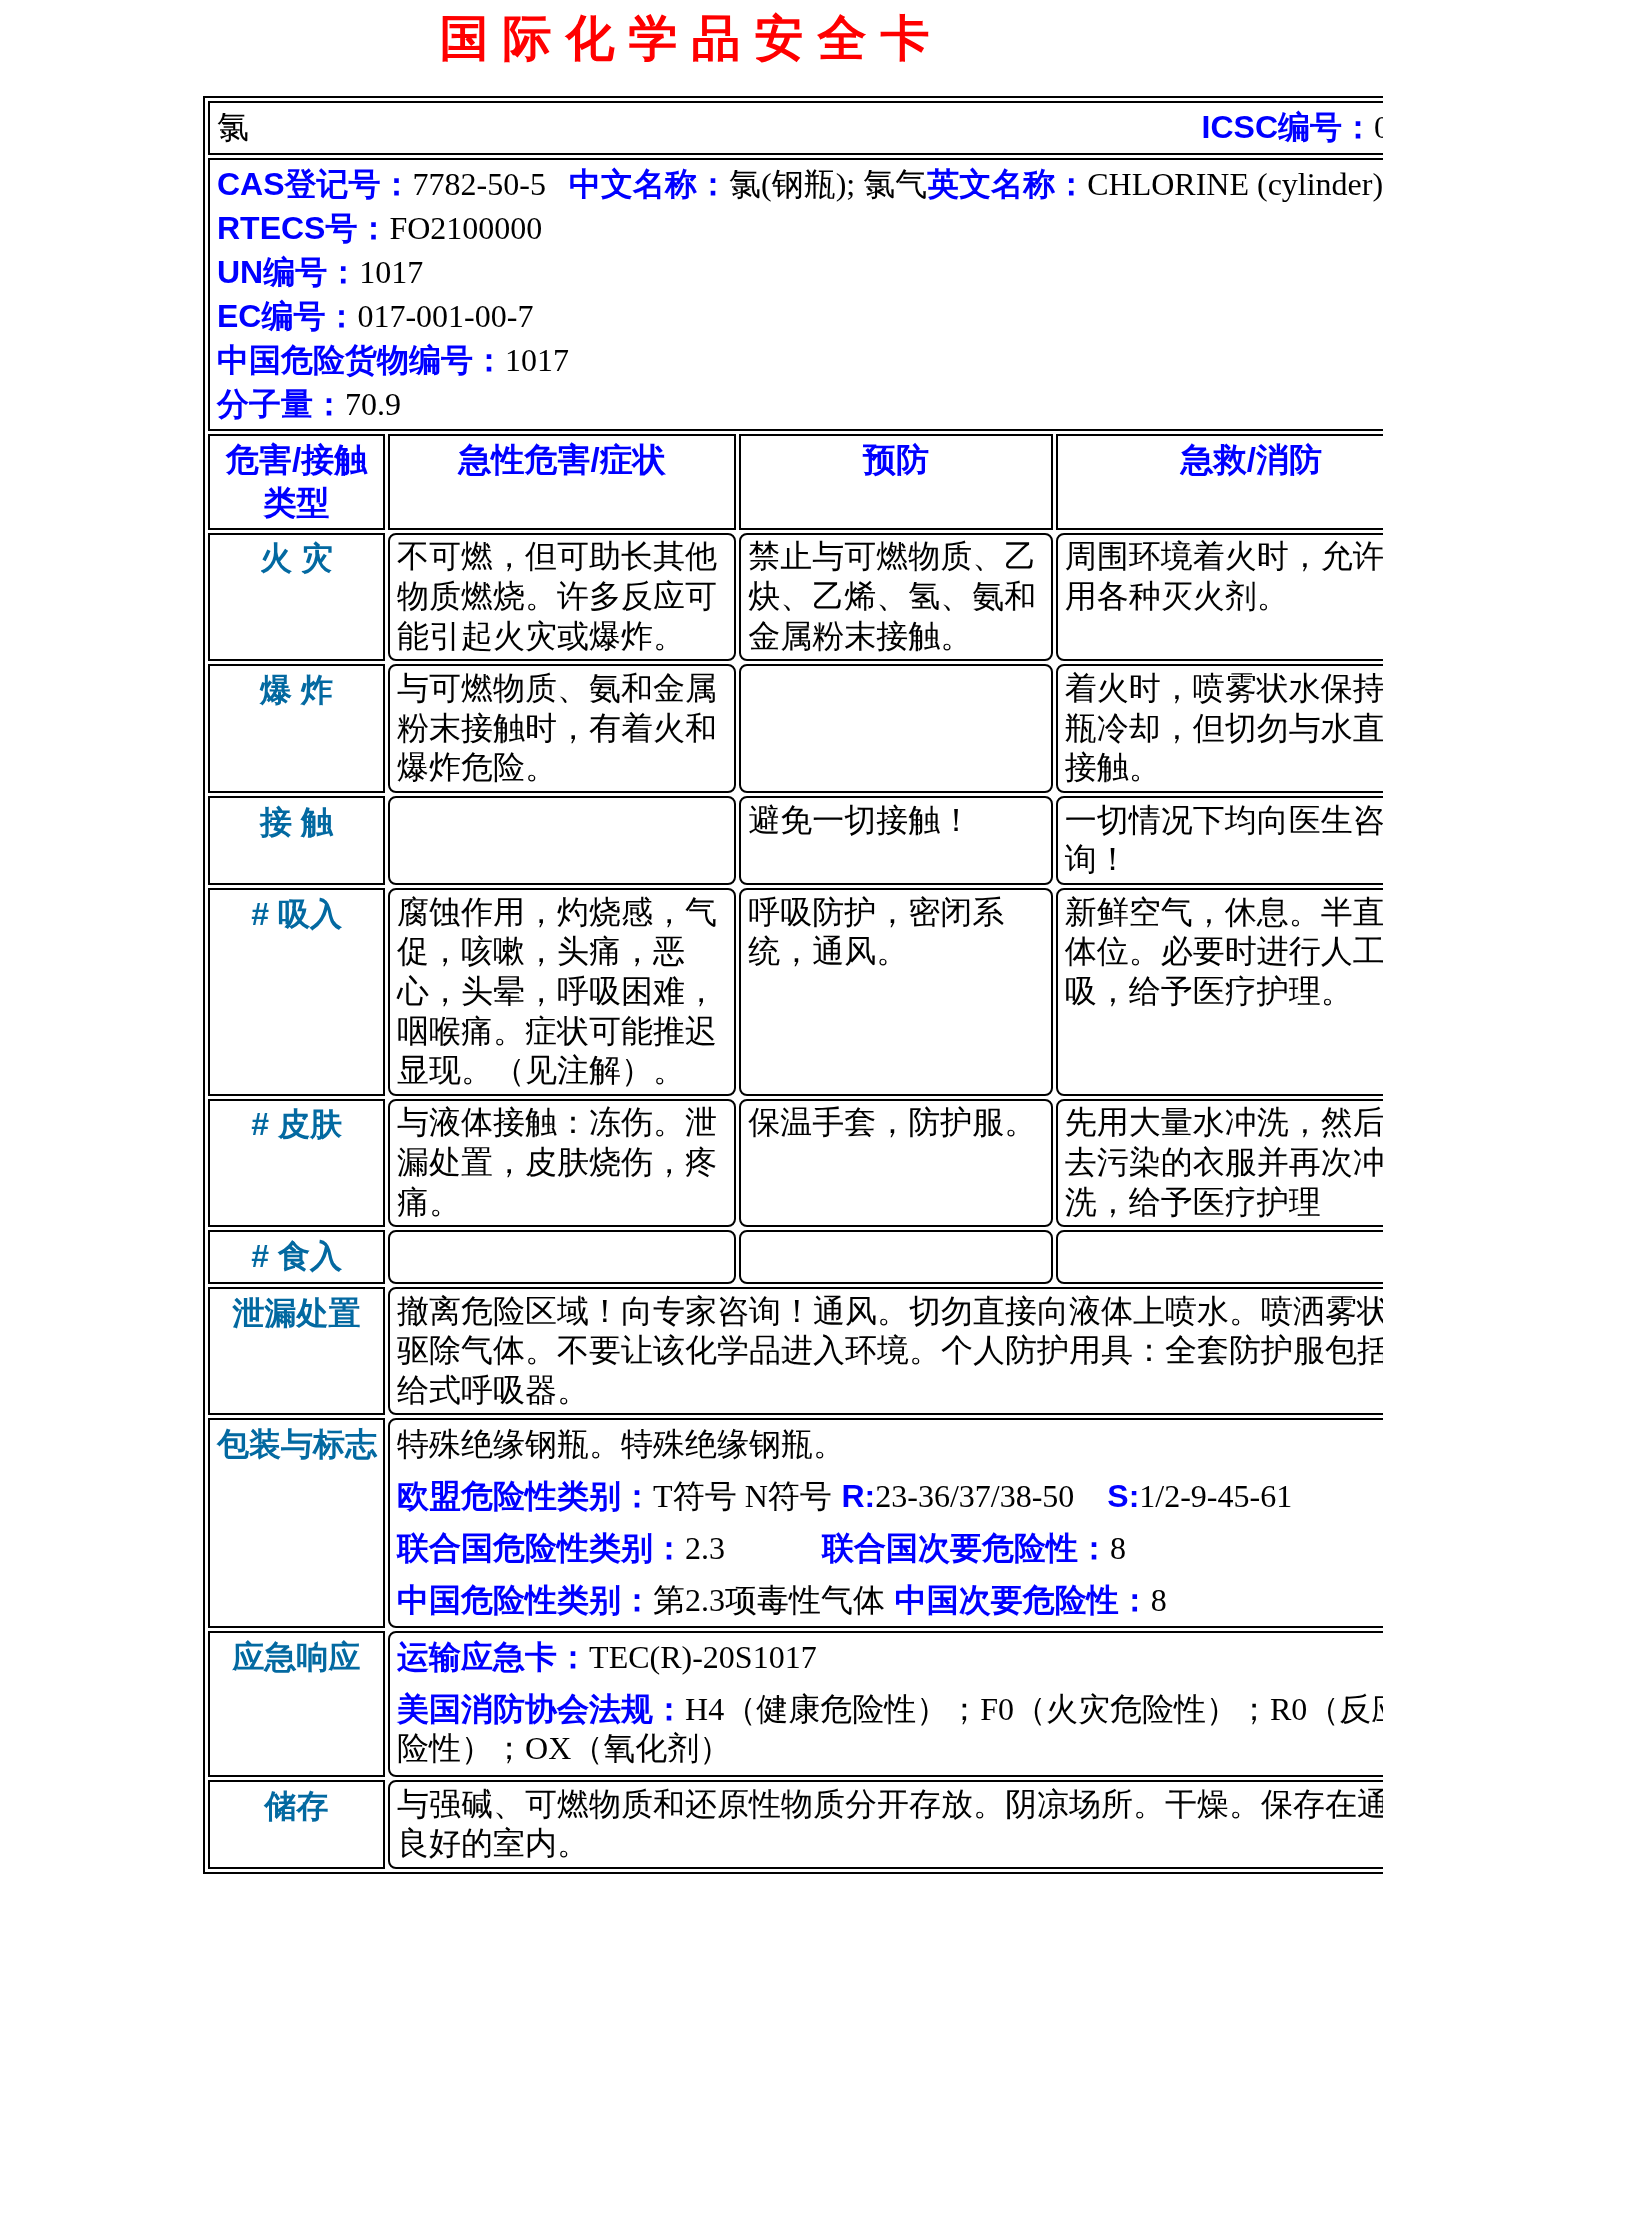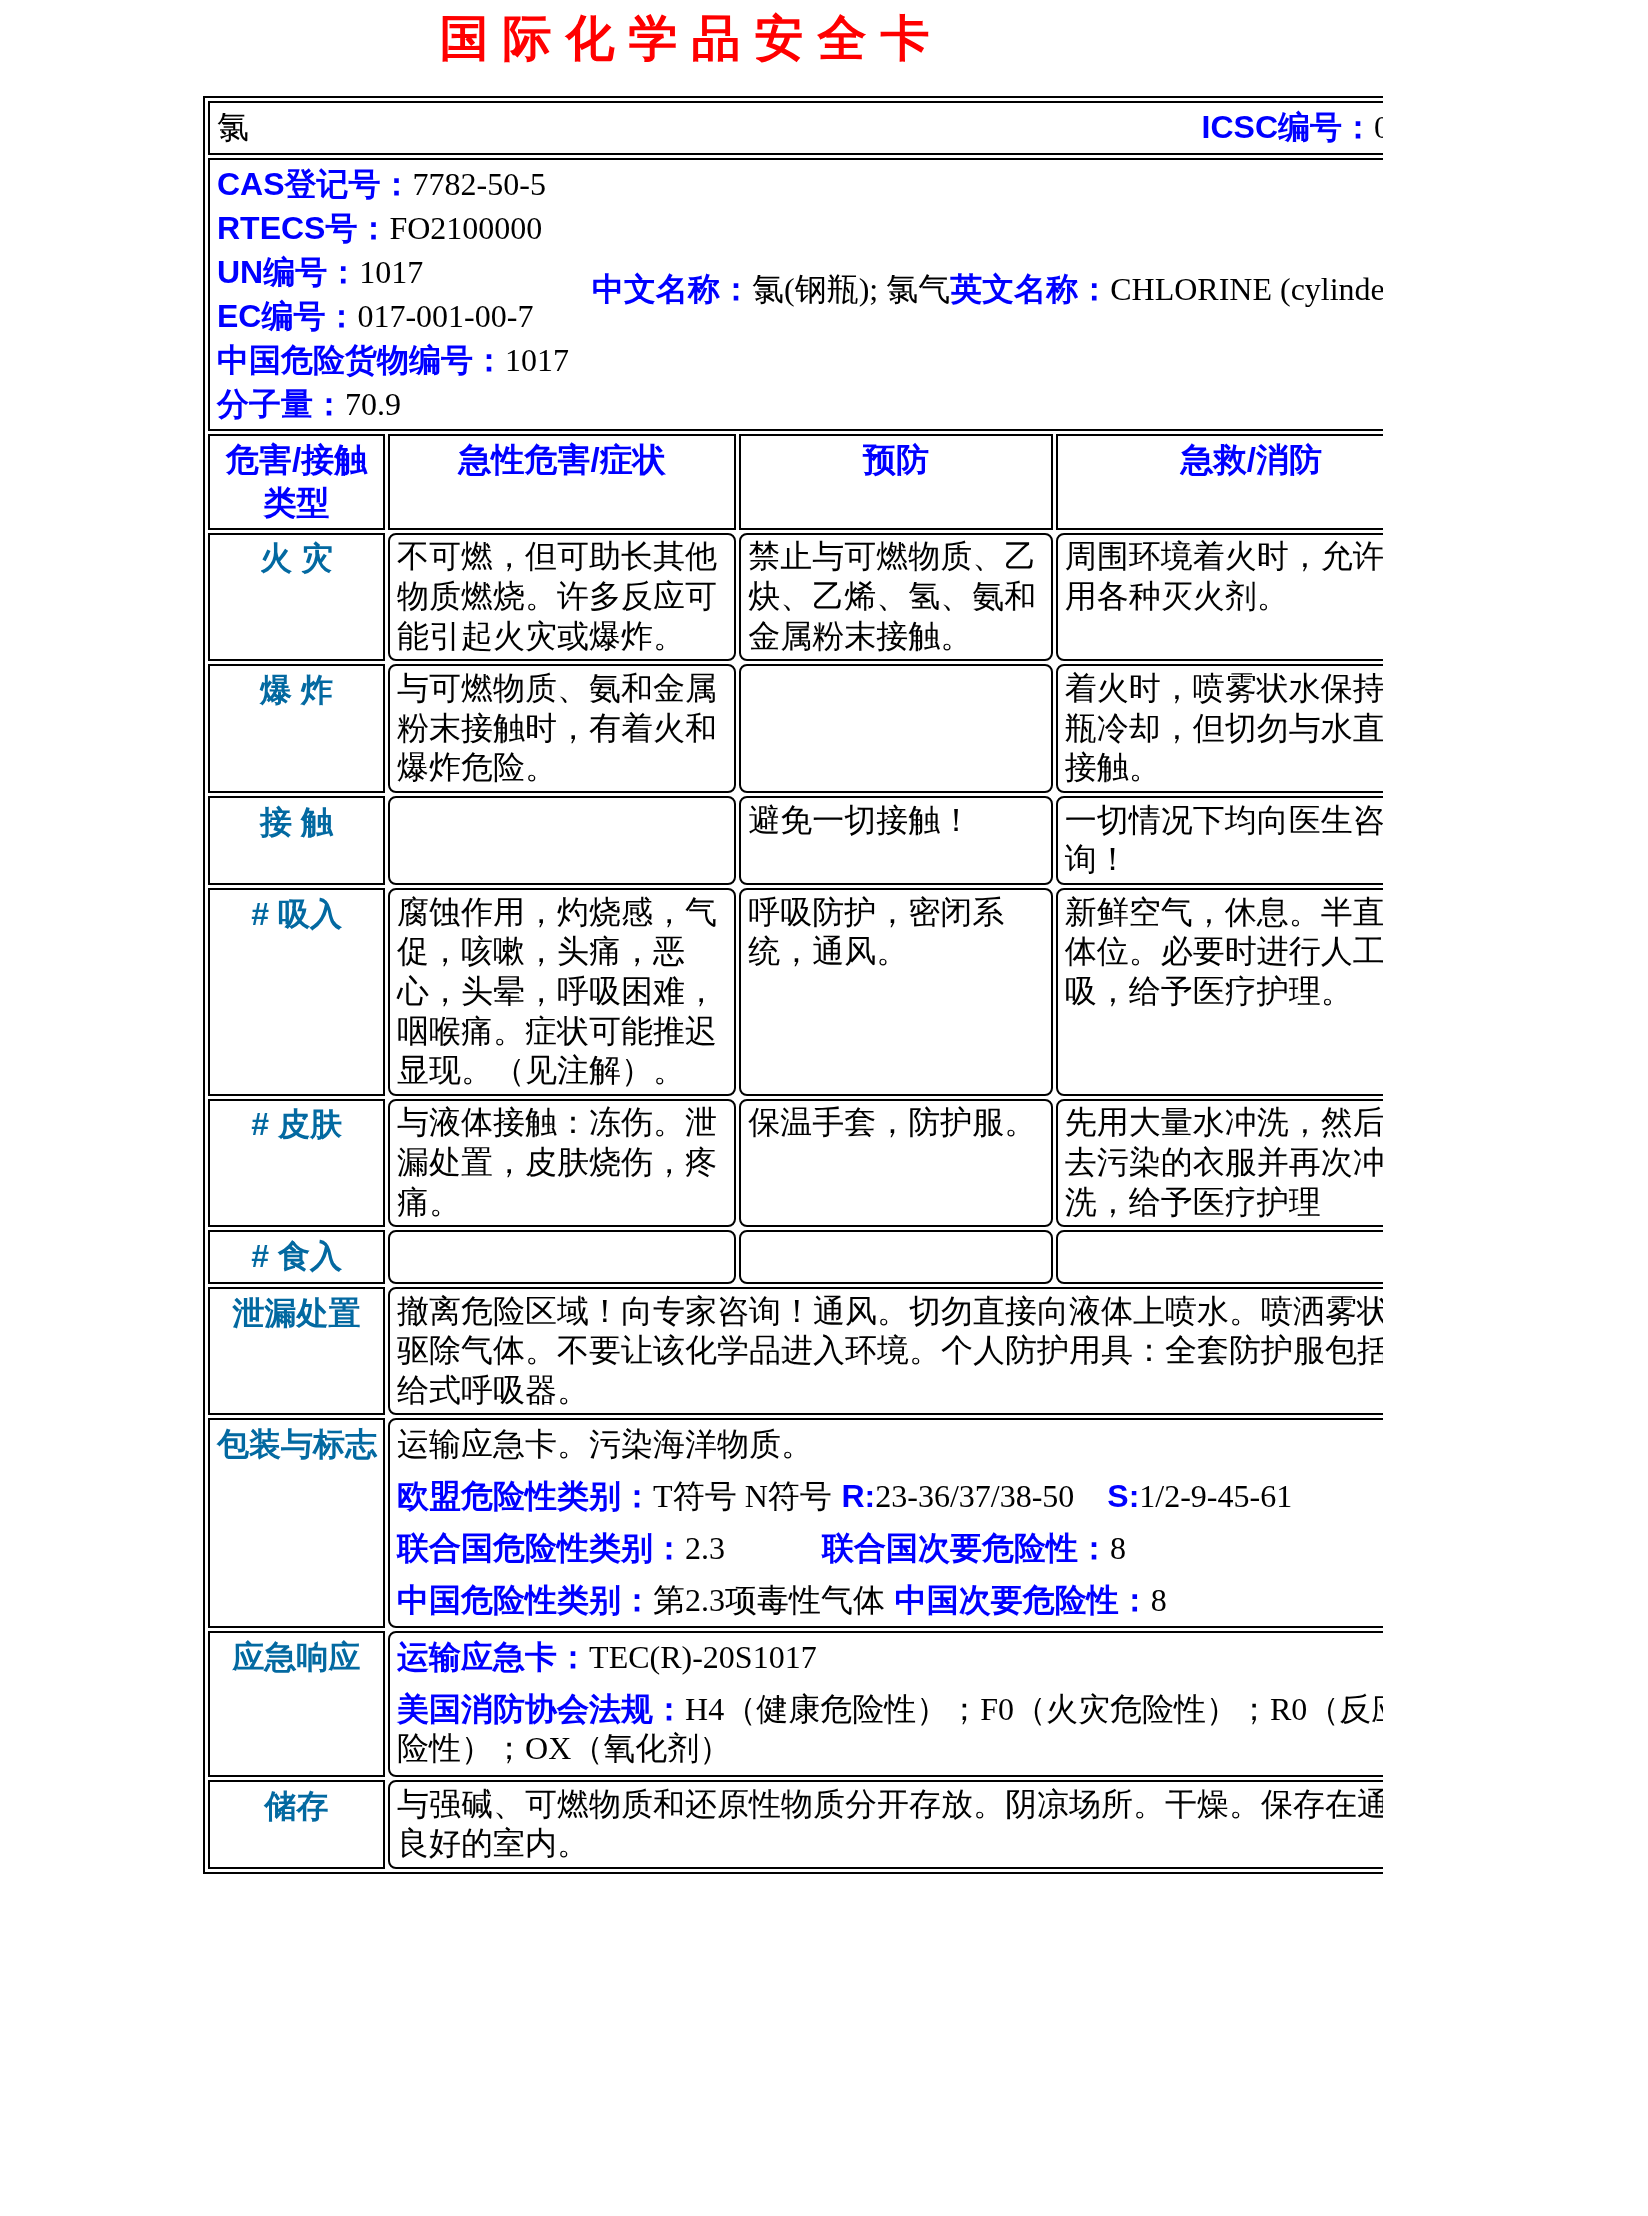--- a/index.html
+++ b/index.html
@@ -47,21 +47,21 @@
   .blue-label {
     color: #0000ff;
     font-weight: bold;
     font-family: "Liberation Sans", "DejaVu Sans", sans-serif;
   }
   .name-cell { padding: 11px 9.7px; font-size: 32px; }
   .name-wrap { display: flex; justify-content: space-between; align-items: flex-start; }
   .name-wrap .icsc { white-space: nowrap; }
 
   .id-cell { padding: 9.7px 9.7px; font-size: 32px; }
-  .id-wrap { display: flex; align-items: center; gap: 23px; }
+  .id-wrap { display: flex; align-items: flex-start; }
   .id-left { width: 37%; }
   .id-right { flex: 1; display: flex; flex-direction: row; justify-content: space-between; }
   .id-line { line-height: 44px; white-space: nowrap; }
   .id-line sub { font-size: 21px; }
 
   .head-cell {
     vertical-align: middle;
     text-align: center;
     color: #0000ff;
     font-weight: bold;
@@ -192,21 +192,21 @@
       </tr>
 
       <tr>
         <td class="label-cell">泄漏处置</td>
         <td colspan="3" class="body-cell">撤离危险区域！向专家咨询！通风。切勿直接向液体上喷水。喷洒雾状水驱除气体。不要让该化学品进入环境。个人防护用具：全套防护服包括自给式呼吸器。</td>
       </tr>
 
       <tr>
         <td class="label-cell">包装与标志</td>
         <td colspan="3" class="body-cell">
-          <div class="pline">运输应急卡。污染海洋物质。</div>
+          <div class="pline">特殊绝缘钢瓶。特殊绝缘钢瓶。</div>
           <div class="pline"><span class="blue-label">欧盟危险性类别：</span><span>T符号 N符号</span><span class="blue-label gap-s">R:</span><span>23-36/37/38-50</span><span class="blue-label gap-m">S:</span><span>1/2-9-45-61</span></div>
           <div class="pline"><span class="blue-label">联合国危险性类别：</span><span>2.3</span><span class="blue-label gap-l">联合国次要危险性：</span><span>8</span></div>
           <div class="pline"><span class="blue-label">中国危险性类别：</span><span>第2.3项毒性气体</span><span class="blue-label gap-s">中国次要危险性：</span><span>8</span></div>
         </td>
       </tr>
 
       <tr>
         <td class="label-cell">应急响应</td>
         <td colspan="3" class="body-cell">
           <div class="pline"><span class="blue-label">运输应急卡：</span><span>TEC(R)-20S1017</span></div>

